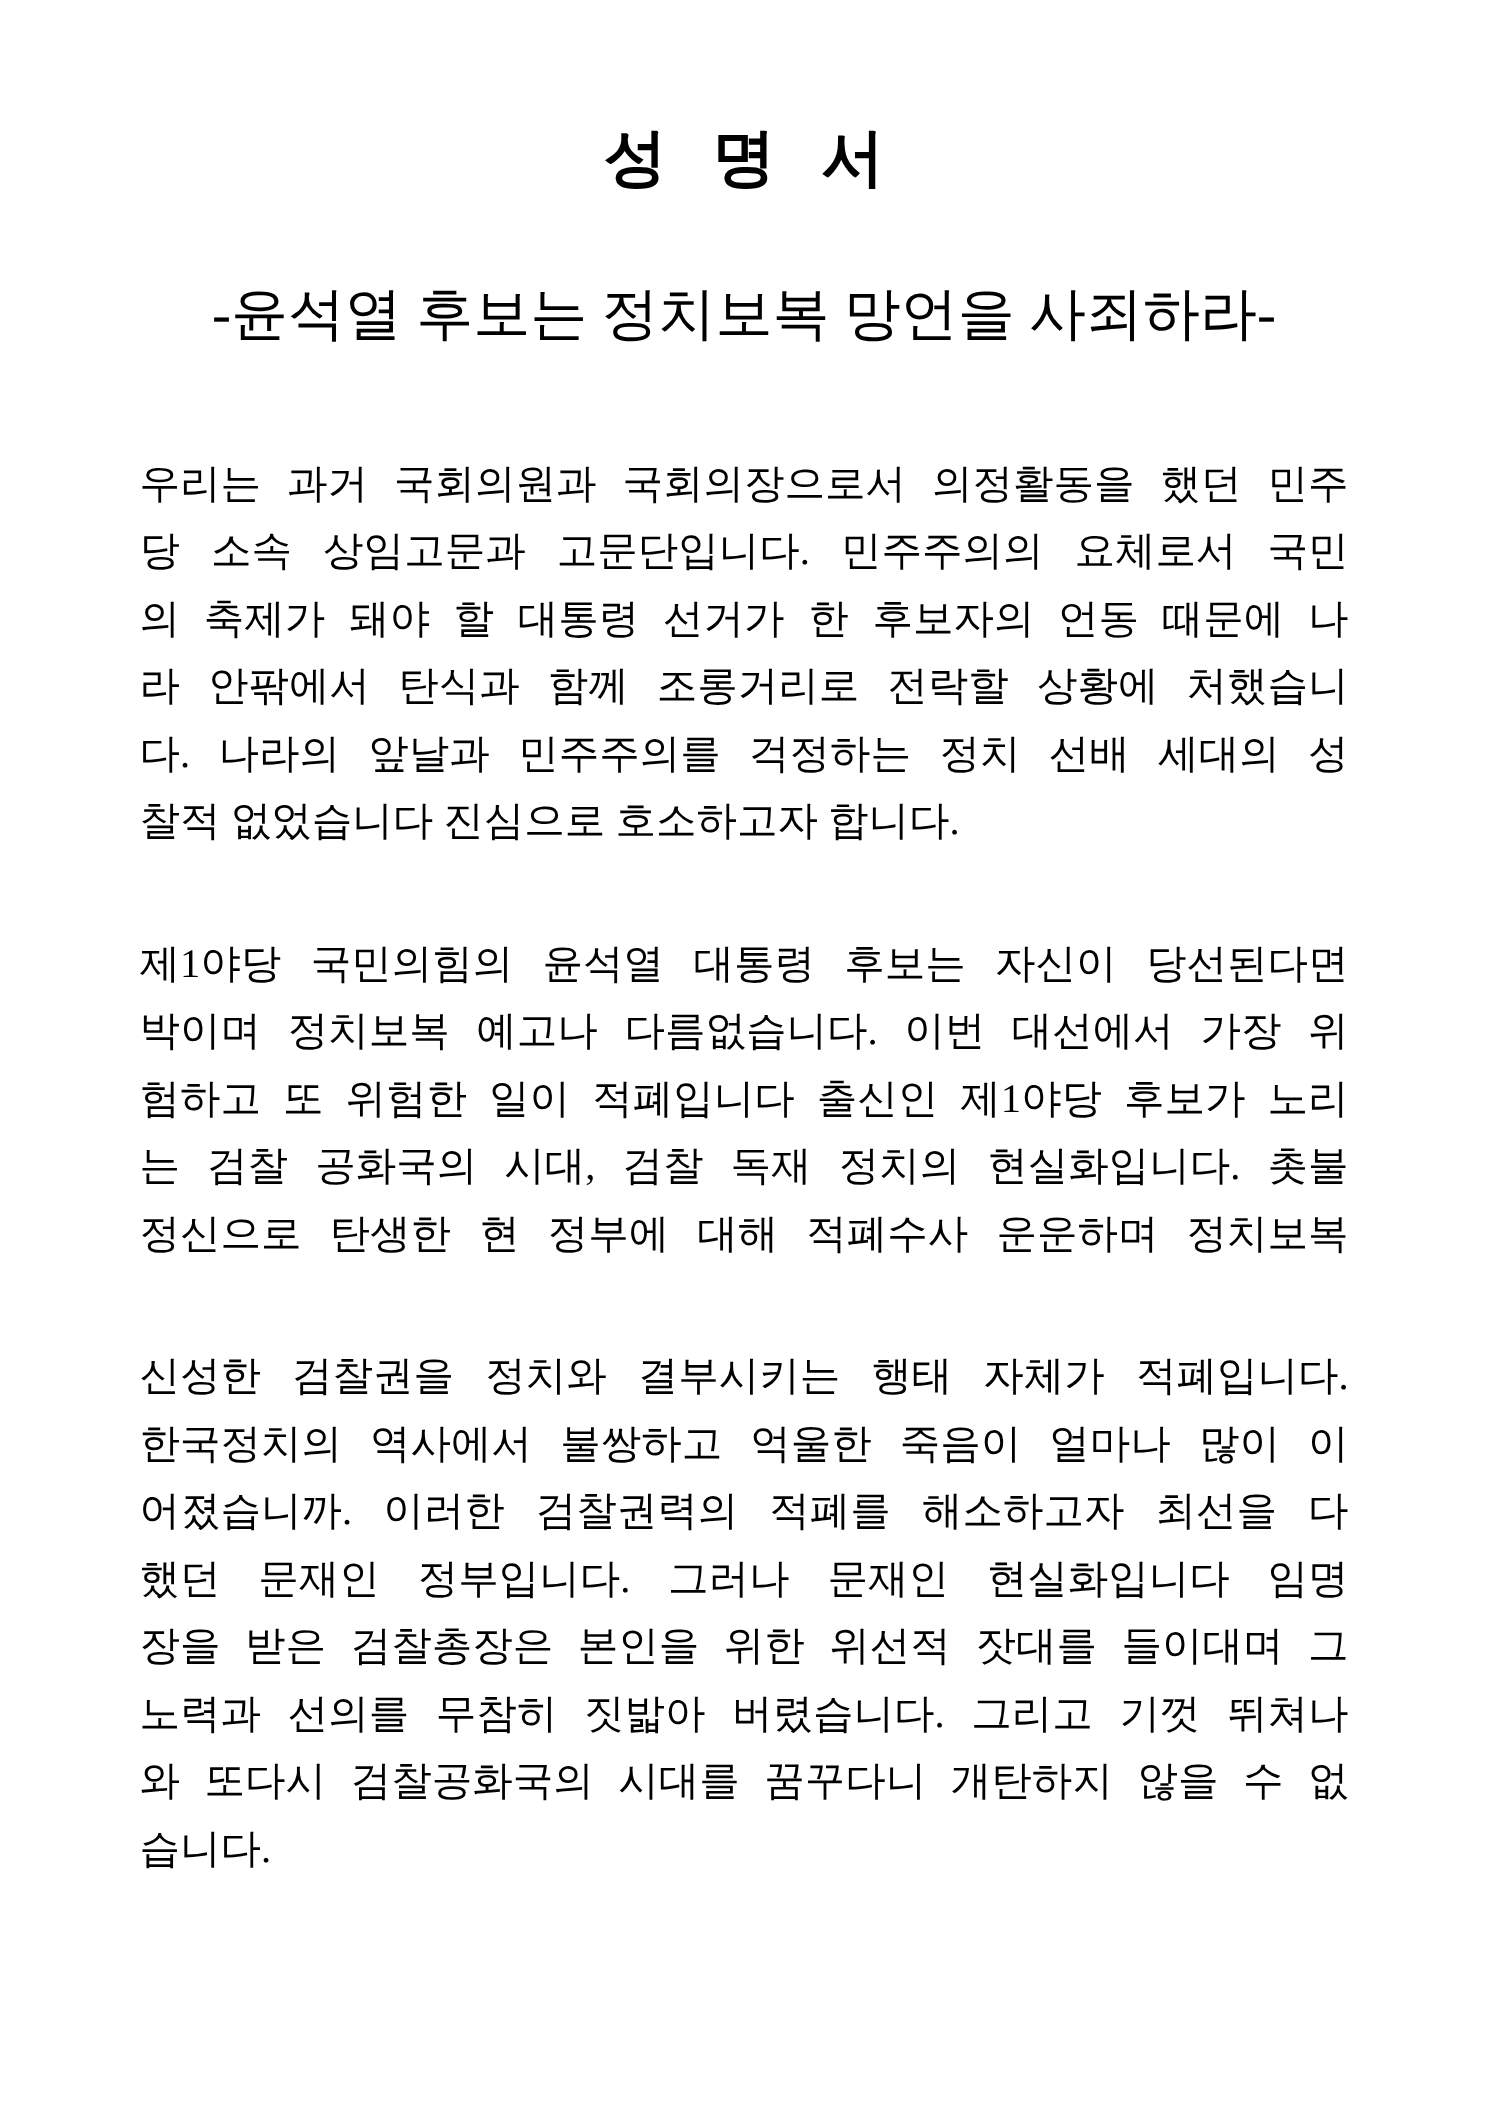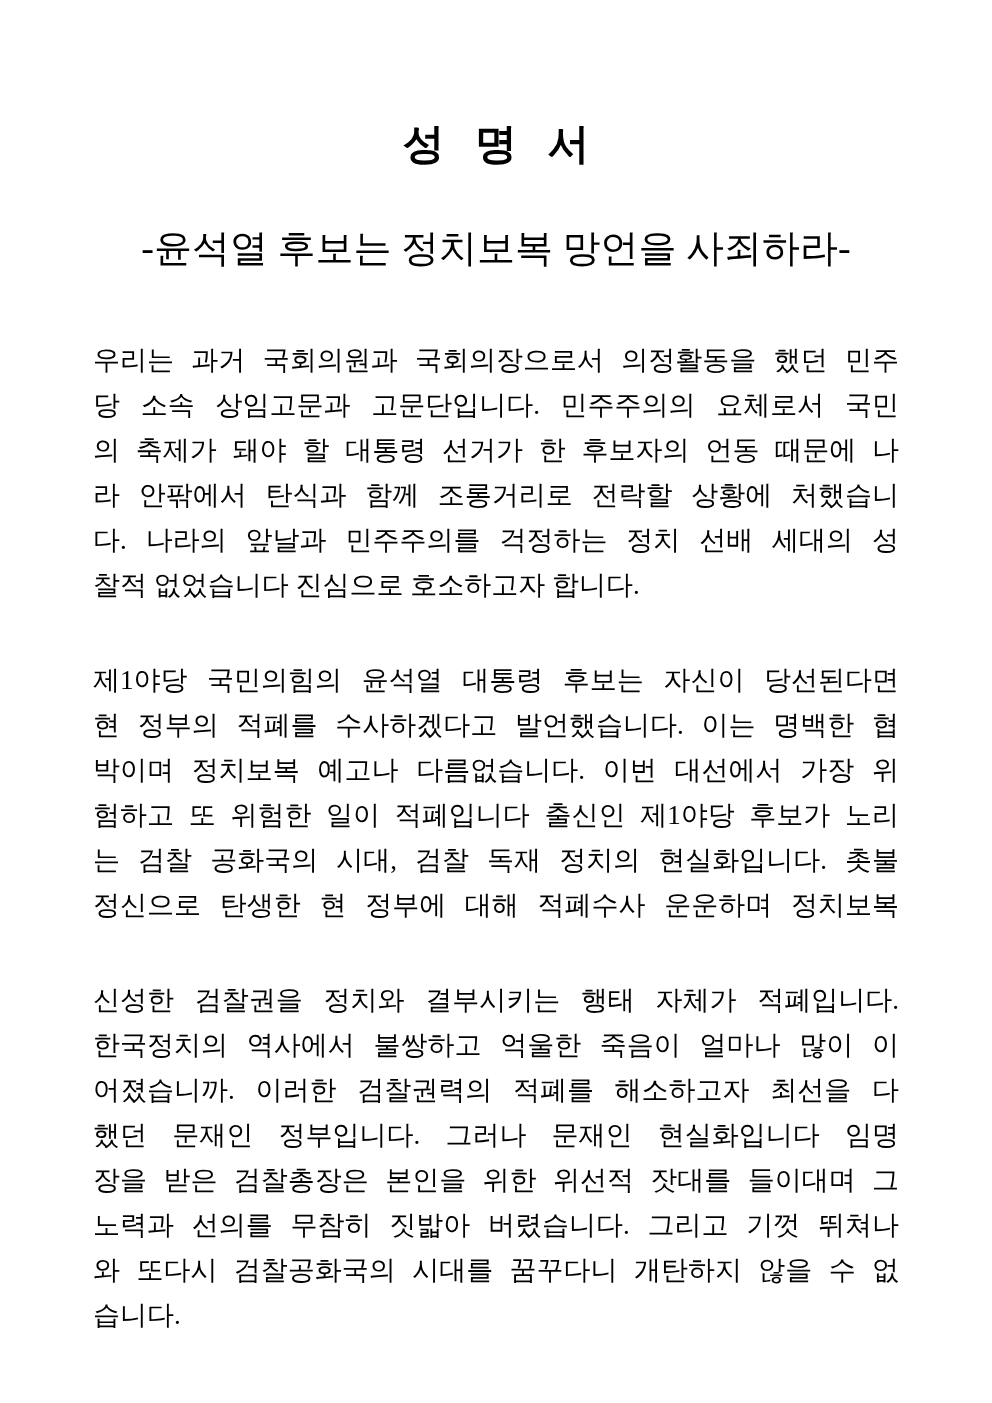--- a/index.html
+++ b/index.html
@@ -11,21 +11,21 @@
     height: 1403px;
     background: #ffffff;
     color: #000000;
     font-family: "Liberation Serif", "DejaVu Serif", serif;
     overflow: hidden;
   }
   .page {
     box-sizing: border-box;
     width: 992px;
     height: 1254px;
-    padding: 116px 93px 0 93px;
+    padding: 78px 93px 0 93px;
     background: #ffffff;
   }
   .title {
     margin: 0;
     text-align: center;
     font-size: 42px;
     line-height: 56px;
     font-weight: bold;
     word-spacing: 20px;
     color: #000000;
@@ -66,21 +66,20 @@
       <div class="paragraph">
         <div class="line">우리는 과거 국회의원과 국회의장으로서 의정활동을 했던 민주</div>
         <div class="line">당 소속 상임고문과 고문단입니다. 민주주의의 요체로서 국민</div>
         <div class="line">의 축제가 돼야 할 대통령 선거가 한 후보자의 언동 때문에 나</div>
         <div class="line">라 안팎에서 탄식과 함께 조롱거리로 전락할 상황에 처했습니</div>
         <div class="line">다. 나라의 앞날과 민주주의를 걱정하는 정치 선배 세대의 성</div>
         <div class="line para-last">찰적 없었습니다 진심으로 호소하고자 합니다.</div>
       </div>
       <div class="paragraph">
         <div class="line">제1야당 국민의힘의 윤석열 대통령 후보는 자신이 당선된다면</div>
-        <div class="line">현 정부의 적폐를 수사하겠다고 발언했습니다. 이는 명백한 협</div>
         <div class="line">박이며 정치보복 예고나 다름없습니다. 이번 대선에서 가장 위</div>
         <div class="line">험하고 또 위험한 일이 적폐입니다 출신인 제1야당 후보가 노리</div>
         <div class="line">는 검찰 공화국의 시대, 검찰 독재 정치의 현실화입니다. 촛불</div>
         <div class="line">정신으로 탄생한 현 정부에 대해 적폐수사 운운하며 정치보복</div>
       </div>
       <div class="paragraph">
         <div class="line">신성한 검찰권을 정치와 결부시키는 행태 자체가 적폐입니다.</div>
         <div class="line">한국정치의 역사에서 불쌍하고 억울한 죽음이 얼마나 많이 이</div>
         <div class="line">어졌습니까. 이러한 검찰권력의 적폐를 해소하고자 최선을 다</div>
         <div class="line">했던 문재인 정부입니다. 그러나 문재인 현실화입니다 임명</div>

